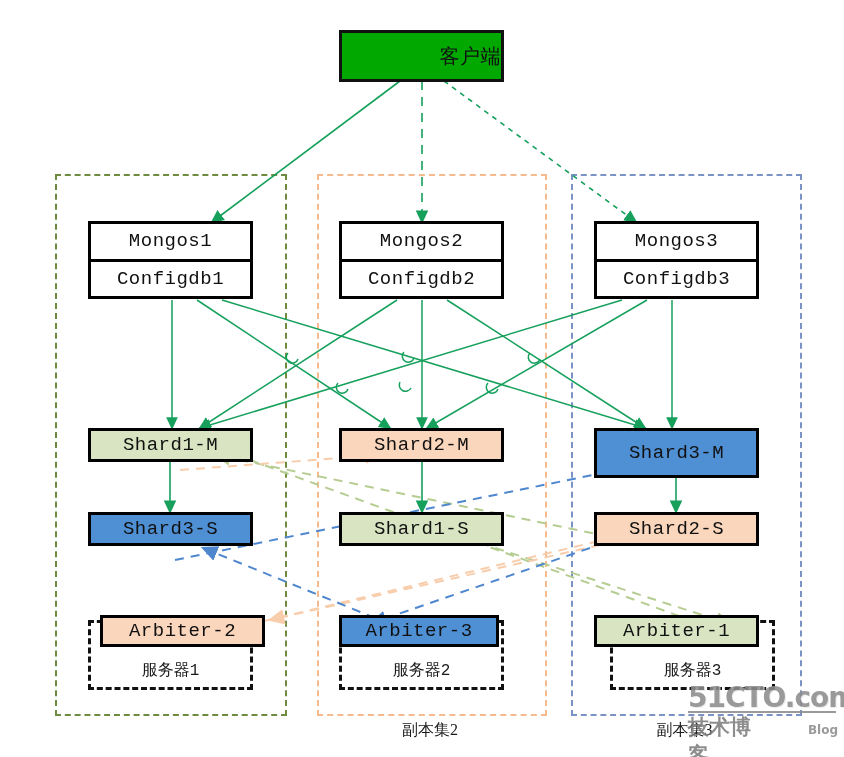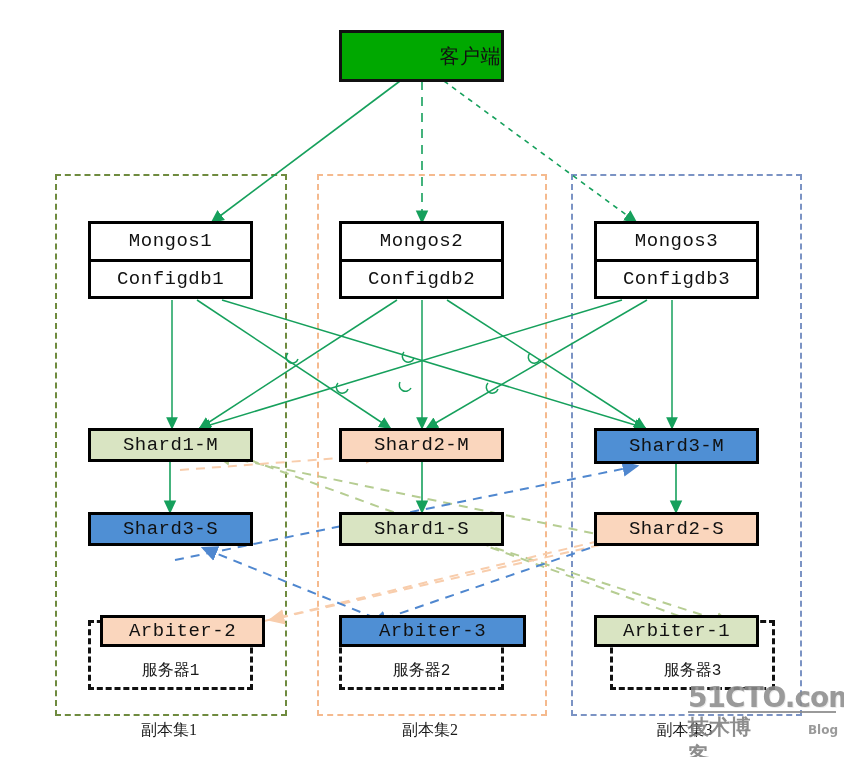--- a/index.html
+++ b/index.html
@@ -153,21 +153,21 @@
       <span>Configdb3</span>
     </div>
   </div>
 
   <div class="node" style="left:88px;top:428px;width:165px;height:34px;background:#d9e4c2;">
     <span>Shard1-M</span>
   </div>
   <div class="node" style="left:339px;top:428px;width:165px;height:34px;background:#fad6bd;">
     <span>Shard2-M</span>
   </div>
-  <div class="node" style="left:594px;top:428px;width:165px;height:36px;background:#4f8fd4;">
+  <div class="node" style="left:594px;top:428px;width:165px;height:50px;background:#4f8fd4;">
     <span>Shard3-M</span>
   </div>
 
   <div class="node" style="left:88px;top:512px;width:165px;height:34px;background:#4f8fd4;">
     <span>Shard3-S</span>
   </div>
   <div class="node" style="left:339px;top:512px;width:165px;height:34px;background:#d9e4c2;">
     <span>Shard1-S</span>
   </div>
   <div class="node" style="left:594px;top:512px;width:165px;height:34px;background:#fad6bd;">
@@ -180,28 +180,27 @@
   <div class="server" style="left:339px;top:620px;width:165px;height:70px;">
     <span>服务器2</span>
   </div>
   <div class="server" style="left:594px;top:620px;width:165px;height:70px;margin-left:16px;">
     <span>服务器3</span>
   </div>
 
   <div class="node" style="left:100px;top:615px;width:165px;height:32px;background:#fad6bd;">
     <span>Arbiter-2</span>
   </div>
-  <div class="node" style="left:339px;top:615px;width:187px;height:32px;background:#4f8fd4;">
+  <div class="node" style="left:339px;top:615px;width:160px;height:32px;background:#4f8fd4;">
     <span>Arbiter-3</span>
   </div>
   <div class="node" style="left:594px;top:615px;width:165px;height:32px;background:#d9e4c2;">
     <span>Arbiter-1</span>
   </div>
 
-  <div class="rs-label" style="left:55px;top:720px;width:228px;"><span>副本集1</span></div>
   <div class="rs-label" style="left:317px;top:720px;width:226px;"><span>副本集2</span></div>
   <div class="rs-label" style="left:571px;top:720px;width:227px;"><span>副本集3</span></div>
 
   <div class="wm">
     <div class="l1">51CTO.com</div>
     <div class="bar"></div>
     <div class="l2">
       <span class="cn">技术博客</span>
       <span class="bl">Blog</span>
     </div>

